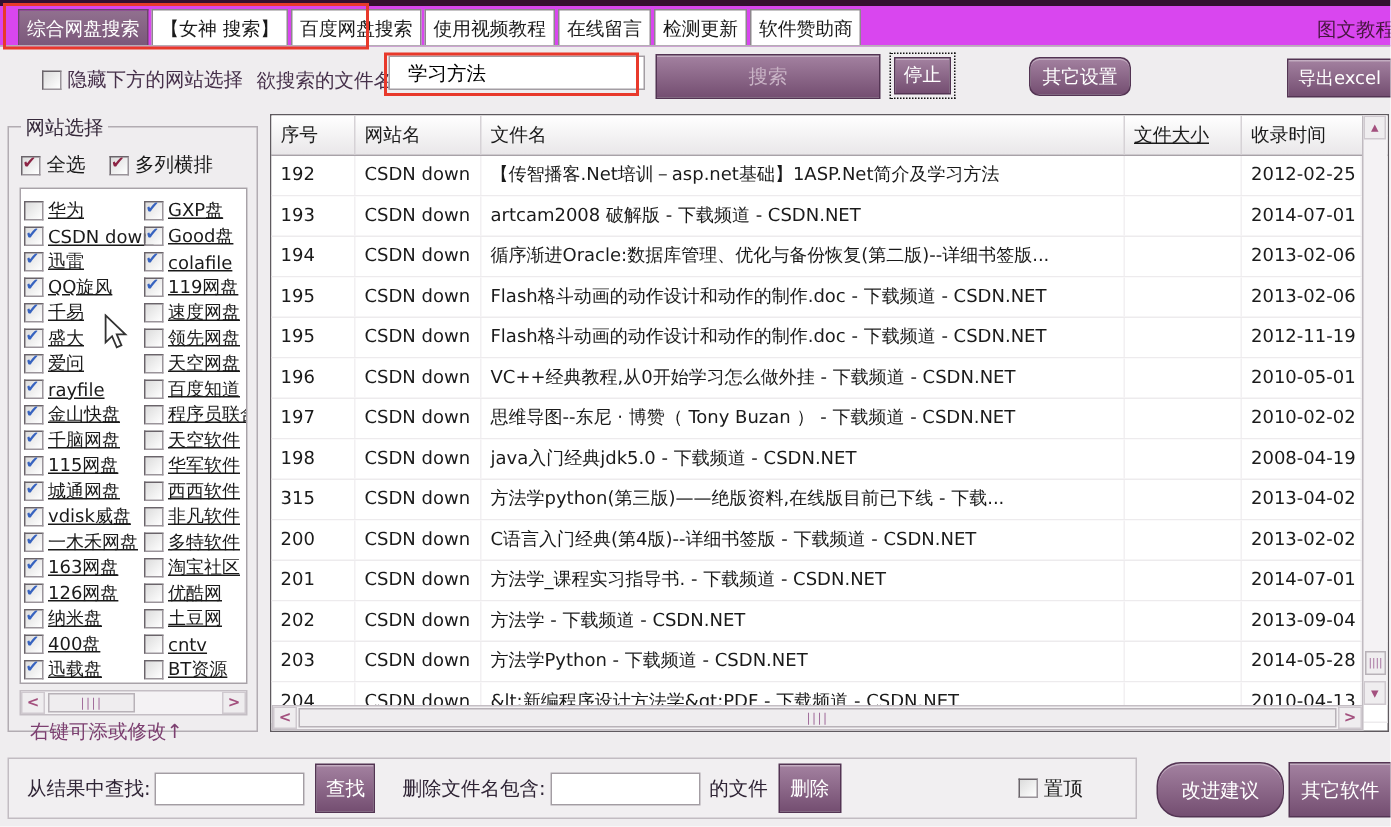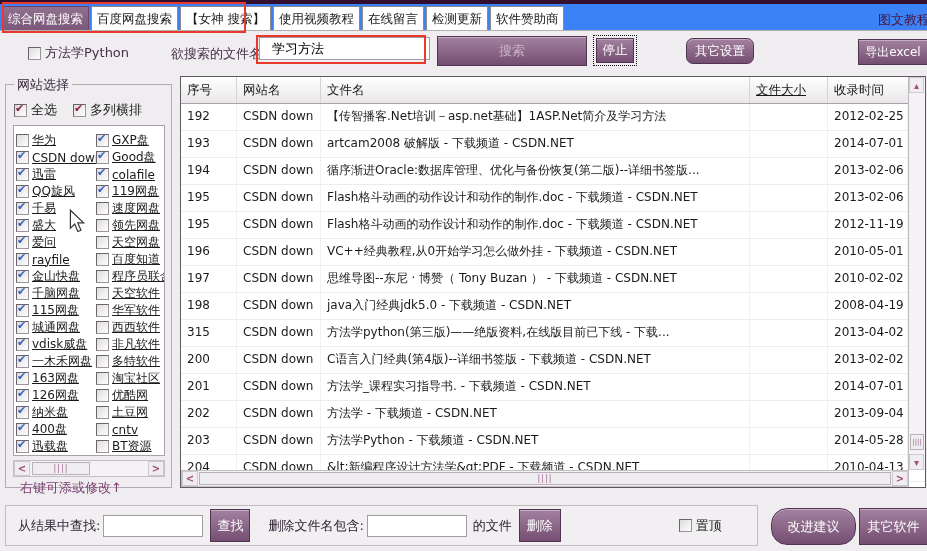--- a/index.html
+++ b/index.html
@@ -3,22 +3,22 @@
 <meta charset="utf-8">
 <style>
   html,body { margin:0; padding:0; }
   body {
     width:927px; height:551px; position:relative; overflow:hidden;
     background:#efedef; color:#1a1a1a;
     font-family:"DejaVu Sans","Liberation Sans",sans-serif; font-size:12px;
   }
   
   .titlebar-strip { position:absolute; left:0; top:0; width:100%; height:4px; background:#341030; }
-  .tabbar { position:absolute; left:0; top:4px; width:100%; height:27px; background:#3b82f6;
-            border-bottom:1px solid #b5aeb5; display:flex; align-items:flex-end; padding-left:2px; box-sizing:border-box; }
+  .tabbar { position:absolute; left:0; top:4px; width:100%; height:27px; background:#d946ef;
+            border-bottom:1px solid #b5aeb5; display:flex; align-items:flex-end; padding-left:12px; box-sizing:border-box; }
   .tab { height:23px; line-height:23px; padding:0 5px; margin-right:2px; background:#fff;
          border:1px solid #8d878d; border-bottom:none; font-size:12.5px; white-space:nowrap; cursor:default; }
   .tab.active { background:linear-gradient(#91708f,#7b587a); color:#fff; border-color:#6b4769; }
   .doc-link { position:absolute; left:878px; top:11px; color:#47163f; font-size:13px; white-space:nowrap; }
   .ann { position:absolute; border:2px solid #e8392b; pointer-events:none; z-index:60; }
   #ann-tabs  { left:2px; top:2px; width:240px; height:27px; }
   #ann-input { left:256px; top:35px; width:166px; height:25px; }
   
   .hide-row { position:absolute; left:28px; top:44px; display:flex; align-items:center; gap:4px; }
   .hide-row .lbl, .search-label { font-size:13px; color:#46304a; }
@@ -96,37 +96,37 @@
 </style>
 </head>
 <body>
 
 <div class="titlebar-strip"></div>
 
 <div class="tabbar">
 
     <div class="tab active">综合网盘搜索</div>
 
+    <div class="tab">【女神 搜索】</div>
+
     <div class="tab">百度网盘搜索</div>
-
-    <div class="tab">【女神 搜索】</div>
 
     <div class="tab">使用视频教程</div>
 
     <div class="tab">在线留言</div>
 
     <div class="tab">检测更新</div>
 
     <div class="tab">软件赞助商</div>
   </div>
 <div class="doc-link">图文教程</div>
 
 <div class="hide-row">
   <span class="cb"></span>
-  <span class="lbl">方法学Python</span>
+  <span class="lbl">隐藏下方的网站选择</span>
 </div>
 <div class="search-label">欲搜索的文件名:</div>
 <input class="search-input" value="学习方法" style="">
 <div class="btn" id="btn-search">搜索</div>
 <div class="btn" id="btn-stop">停止</div>
 <div class="btn" id="btn-settings">其它设置</div>
 <div class="btn" id="btn-export">导出excel</div>
 
 <div class="sidebar">
   <div class="sidebar-title">网站选择</div>

